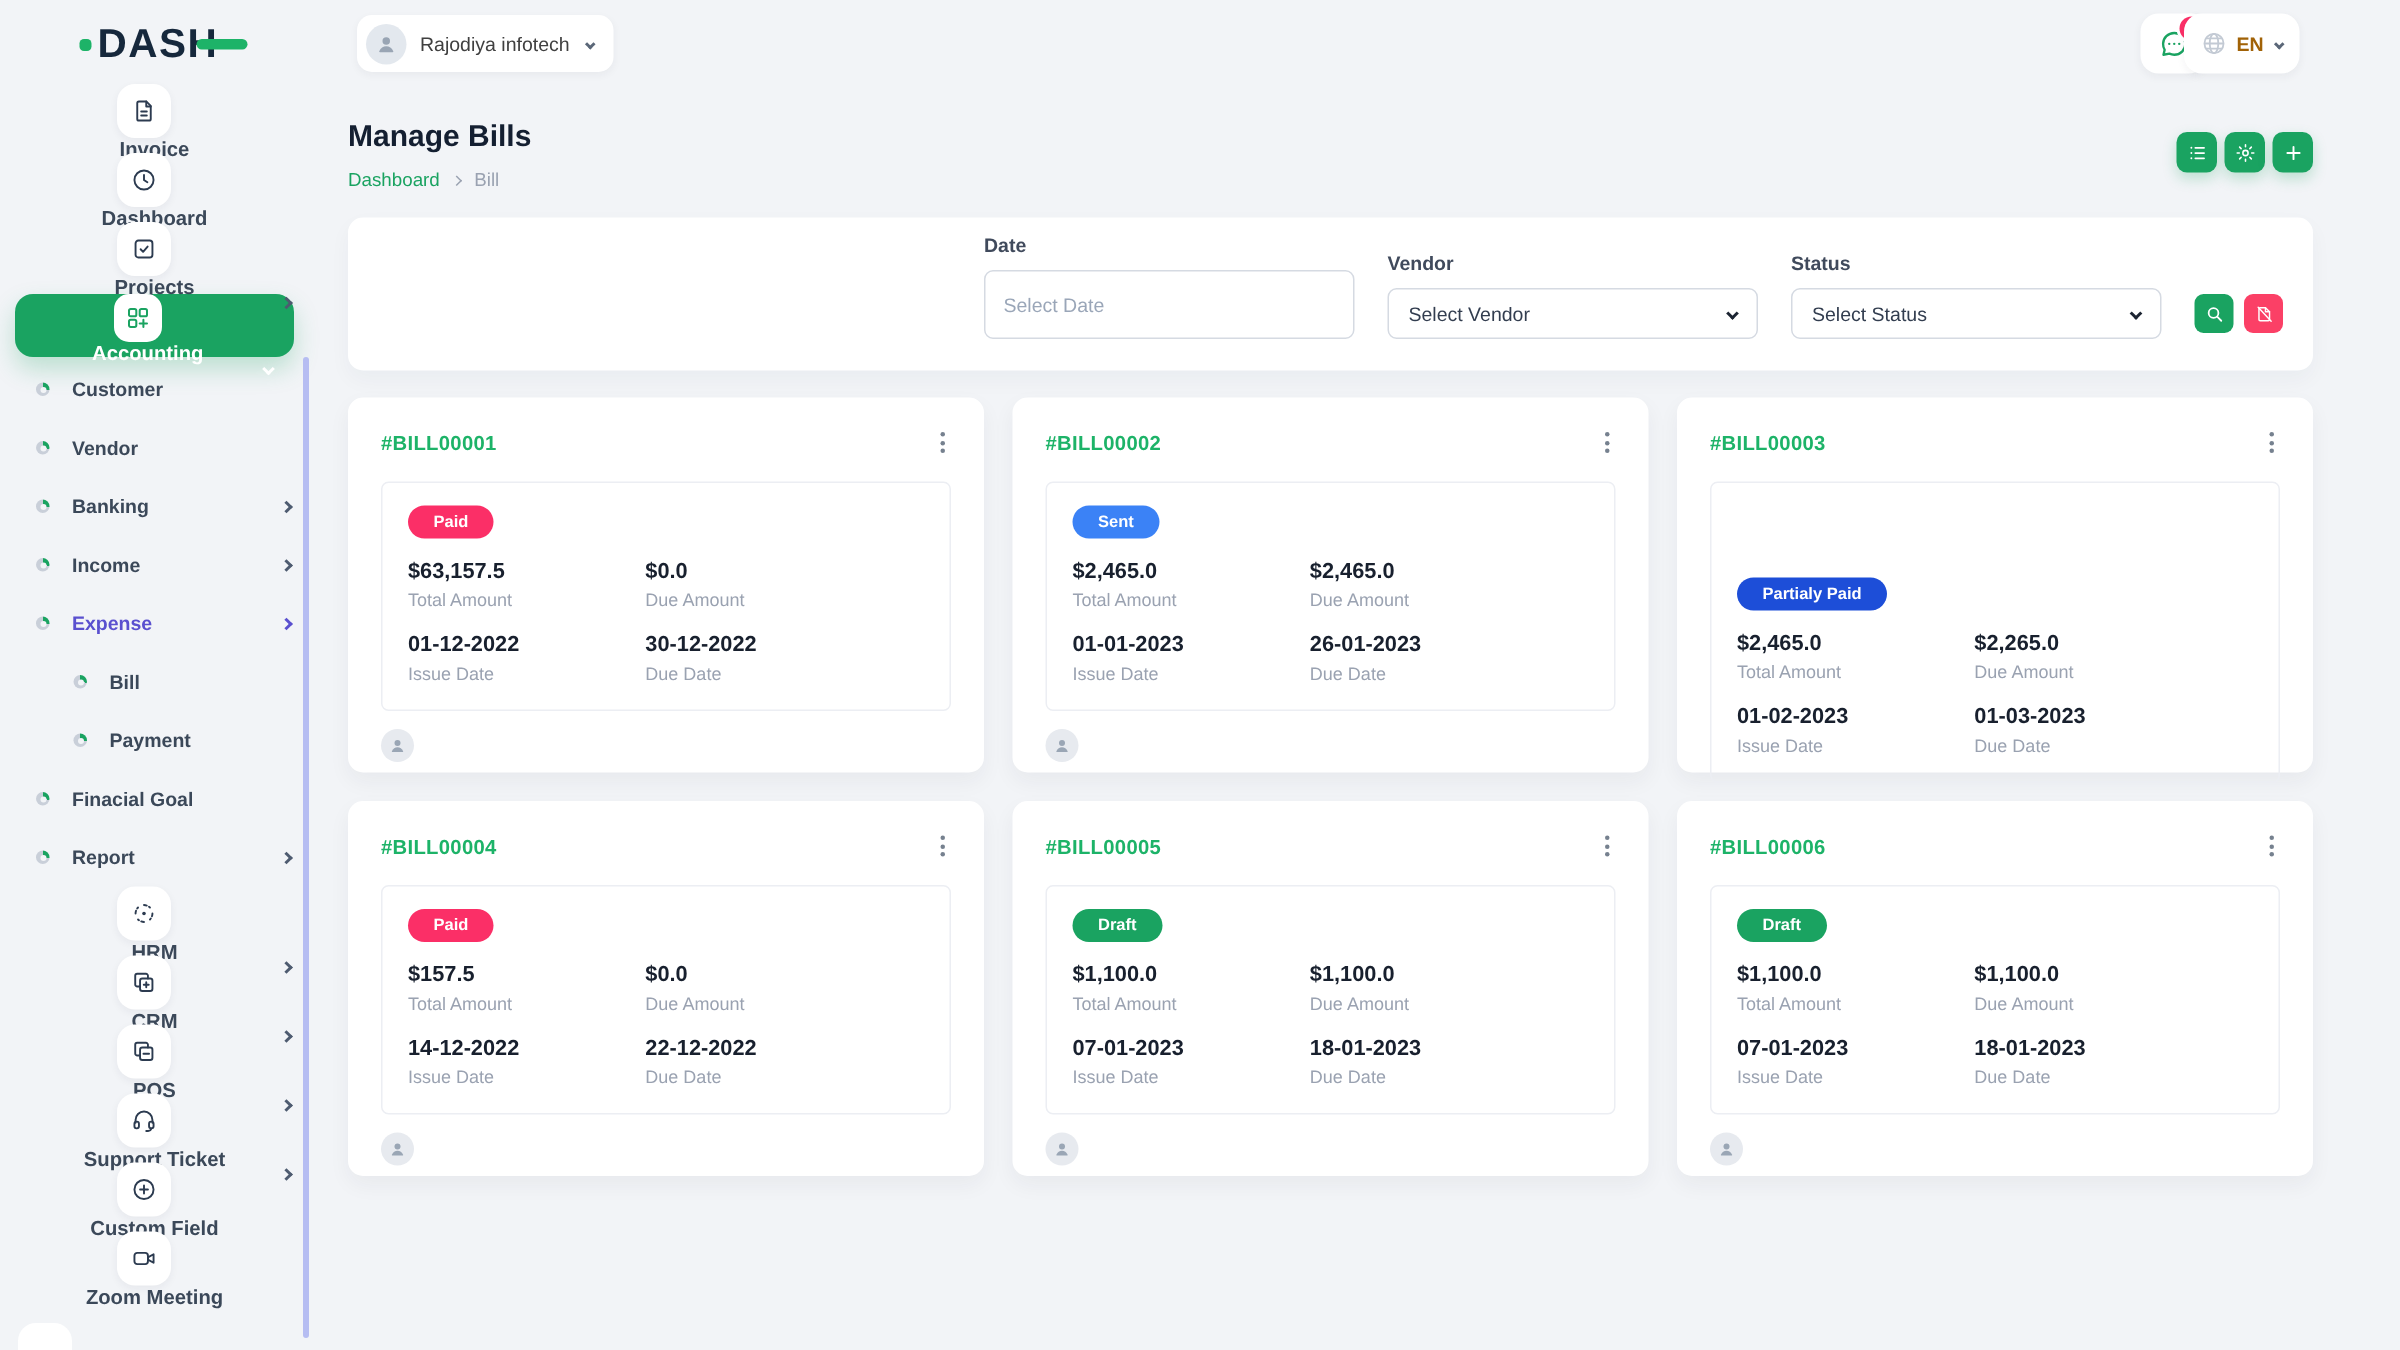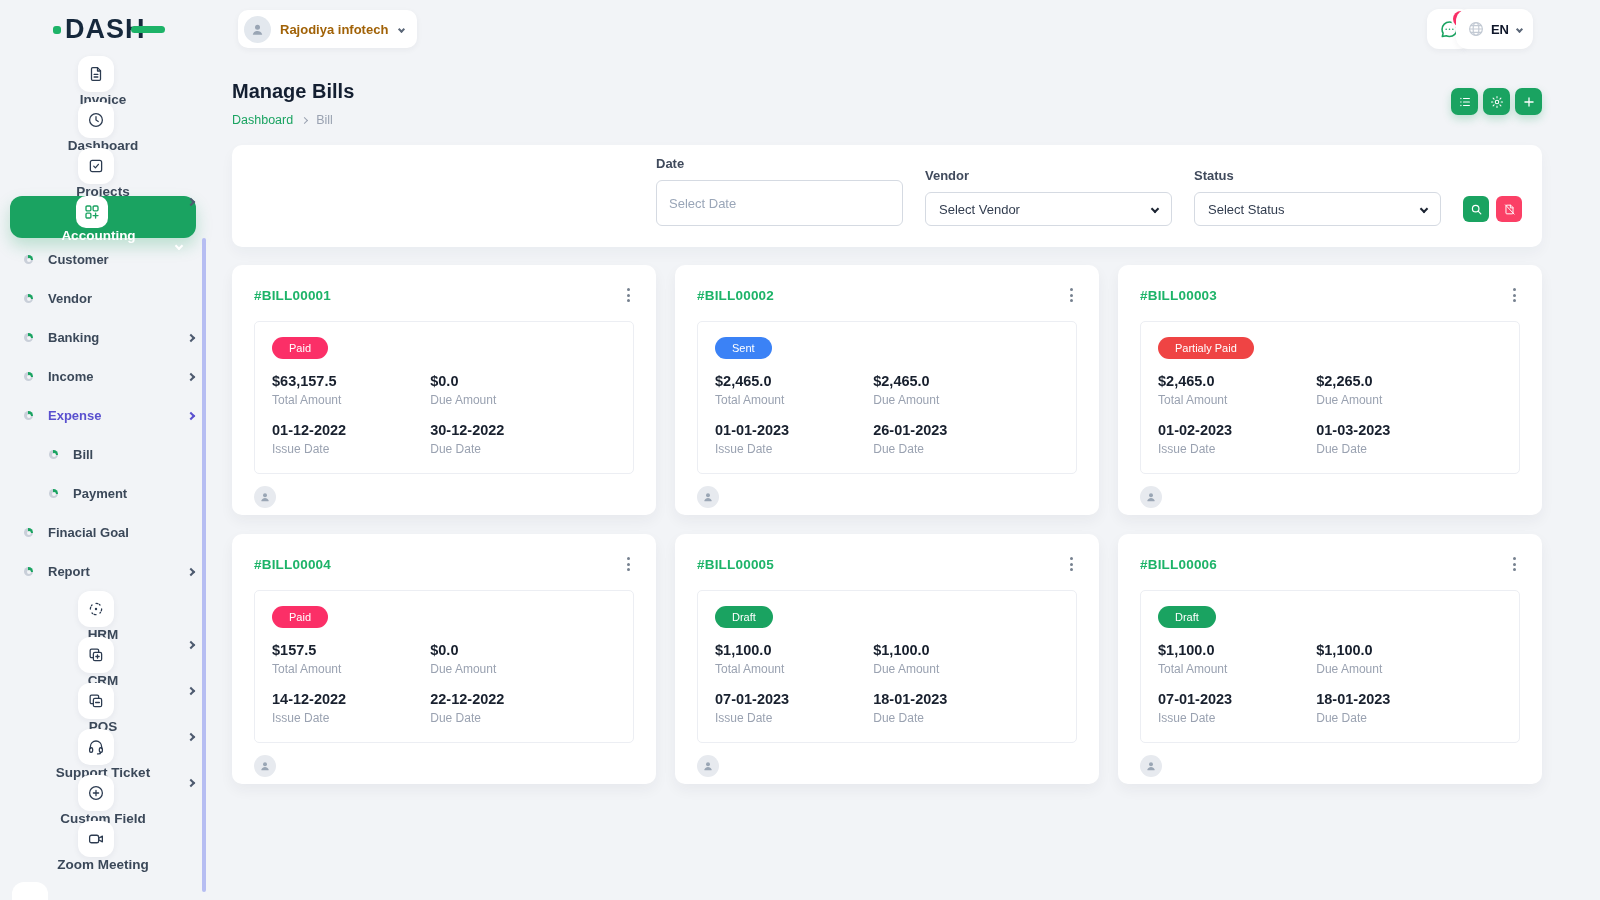--- a/index.html
+++ b/index.html
@@ -36,29 +36,29 @@
   .nav-item.active .nav-label { color:#fff; }
   .nav-item.active .chev { border-color:#fff; }
   .nav-item.highlighted .nav-label { color:#5a50cf; }
   .nav-item.highlighted .chev { border-color:#5a50cf; }
   .side-scroll { position:absolute; left:202px; top:238px; bottom:8px; width:4px; border-radius:4px; background:#b6bdf2; cursor:grab; }
   .partial-box { position:absolute; left:12px; top:882px; width:36px; height:18px; border-radius:12px 12px 0 0; background:#fff; }
   
   .ws-chip { position:absolute; left:238px; top:10px; height:38px; background:#fff; border-radius:10px; display:flex; align-items:center; gap:9px; padding:0 13px 0 6px; box-shadow:0 2px 6px rgba(30,40,60,.05); cursor:pointer; }
   .ws-avatar { width:27px; height:27px; border-radius:50%; background:#e3e8ee; display:flex; align-items:center; justify-content:center; color:#99a5b4; }
   .ws-avatar svg { width:15px; height:15px; }
-  .ws-name { font-size:13px; font-weight:700; color:#a16207; }
+  .ws-name { font-size:13px; font-weight:400; color:#404040; }
   .ws-chip .chev, .lang-chip .chev { margin-left:2px; width:5px; height:5px; border-color:#5b6activate778; border-color:#5b6778; }
   .chat-chip { position:absolute; right:129px; top:9px; width:44px; height:40px; background:#fff; border-radius:12px; display:flex; align-items:center; justify-content:center; box-shadow:0 2px 6px rgba(30,40,60,.05); cursor:pointer; }
   .chat-chip svg { width:21px; height:21px; color:#1aa361; }
   .chat-wrap { position:relative; display:flex; }
   .chat-badge { position:absolute; top:-8px; right:-9px; min-width:16px; height:16px; border-radius:8px; background:#fb2f67; color:#fff; font-size:9.5px; font-weight:700; display:flex; align-items:center; justify-content:center; box-shadow:0 0 0 2px #fff; }
   .lang-chip { position:absolute; right:67px; top:9px; height:40px; background:#fff; border-radius:12px; display:flex; align-items:center; gap:6px; padding:0 11px; box-shadow:0 2px 6px rgba(30,40,60,.05); cursor:pointer; }
   .lang-chip svg { width:18px; height:18px; color:#c3cad4; }
-  .lang-label { font-size:13px; font-weight:700; color:#0f172a; }
+  .lang-label { font-size:13px; font-weight:700; color:#a16207; }
   
   .main { position:absolute; left:210px; top:0; right:0; bottom:0; }
   .page-head { position:relative; margin:80px 58px 0 22px; }
   .page-title { font-size:20px; font-weight:700; color:#141f31; }
   .breadcrumb { display:flex; align-items:center; gap:9px; margin-top:10px; }
   .bc-link { font-size:12.5px; color:#1aa361; text-decoration:none; cursor:pointer; }
   .bc-sep { width:5px; height:5px; border-right:1.8px solid #9aa2b1; border-bottom:1.8px solid #9aa2b1; transform:rotate(-45deg); }
   .bc-current { font-size:12.5px; color:#9aa2b1; }
   .page-actions { position:absolute; right:0; top:8px; display:flex; gap:5px; }
   .act-btn { width:27px; height:27px; border-radius:7px; background:#1aa361; border:none; color:#fff; display:flex; align-items:center; justify-content:center; cursor:pointer; box-shadow:0 4px 9px rgba(26,163,97,.25); }
@@ -77,21 +77,21 @@
   .sbtn.green { background:#1aa361; }
   .sbtn.pink { background:#fb4066; }
   
   .bills { margin:18px 58px 0 22px; display:grid; grid-template-columns:repeat(3,1fr); gap:19px; }
   .bill-card { background:#fff; border-radius:10px; height:250px; box-shadow:0 6px 14px rgba(35,46,66,.05); padding:19px 22px; }
   .bill-head { display:flex; justify-content:space-between; align-items:center; }
   .bill-id { color:#1db368; font-weight:700; font-size:13.5px; text-decoration:none; letter-spacing:.2px; cursor:pointer; }
   .kebab { display:flex; flex-direction:column; gap:2.5px; padding:4px; cursor:pointer; }
   .kebab i { width:3px; height:3px; border-radius:50%; background:#76818f; }
   .bill-box { margin-top:15px; border:1px solid #eceef3; border-radius:5px; padding:15px 17px 17px; }
-  .badge { display:inline-block; text-align:left; padding:5px 17px; min-width:44px; border-radius:13px; color:#fff; font-size:11px; font-weight:400; }
+  .badge { display:inline-block; text-align:left; padding:5px 17px; min-width:44px; border-radius:13px; color:#fff; font-size:11px; font-weight:700; }
   .bill-grid { display:grid; grid-template-columns:46% 54%; margin-top:14px; row-gap:15px; }
   .val { font-size:14.5px; font-weight:700; color:#18202e; }
   .lab { font-size:12px; color:#9aa2b1; margin-top:4px; }
   .card-avatar { display:flex; align-items:center; justify-content:center; width:22px; height:22px; border-radius:50%; background:#e7eaef; margin-top:12px; color:#9aa6b5; cursor:pointer; }
   .card-avatar svg { width:12px; height:12px; }
 </style>
 </head>
 <body>
 
 <aside class="sidebar">
@@ -427,21 +427,21 @@
       <article class="bill-card">
     <div class="bill-head">
       <a class="bill-id">#BILL00003</a>
       <span class="kebab">
             <i></i>
             <i></i>
             <i></i>
           </span>
     </div>
     <div class="bill-box">
-      <span class="badge" style="background: #ef4444;">Partialy Paid</span>
+      <span class="badge" style="background: #1d4ed8; margin-top: 48px;">Partialy Paid</span>
       <div class="bill-grid">
         <div>
           <div class="val">$2,465.0</div>
           <div class="lab">Total Amount</div>
         </div>
         <div>
           <div class="val">$2,265.0</div>
           <div class="lab">Due Amount</div>
         </div>
         <div>

